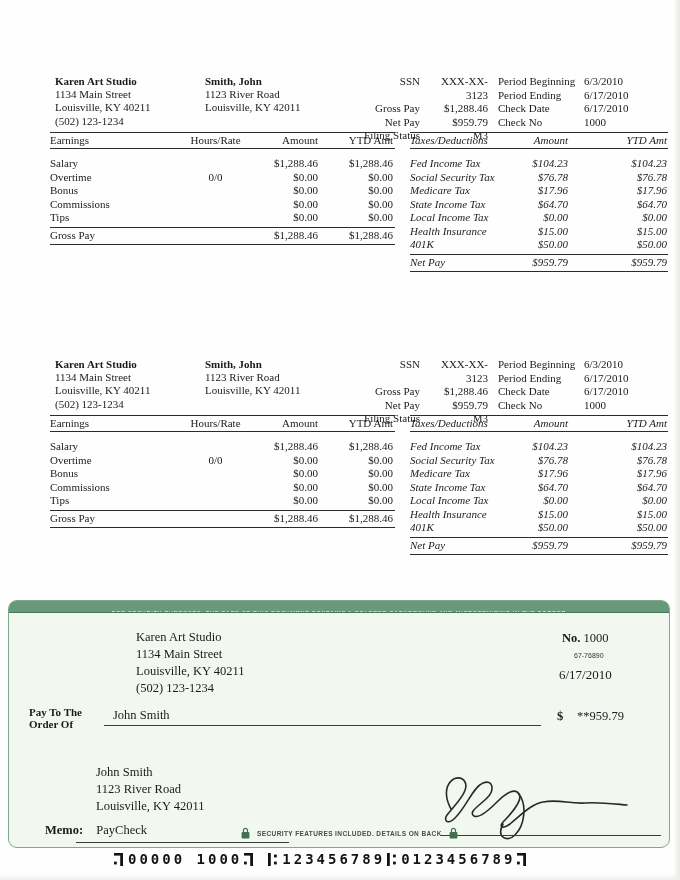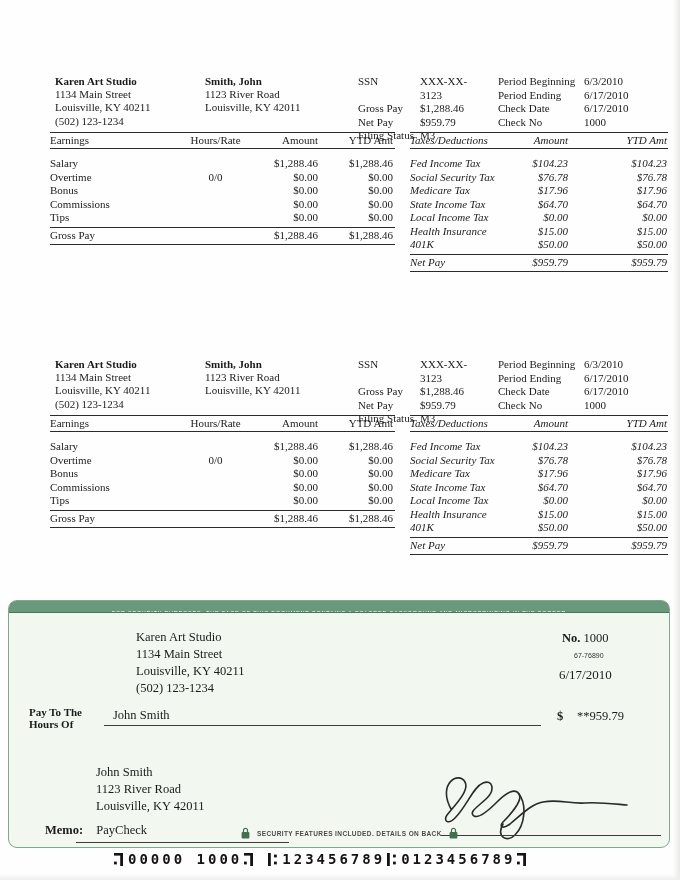--- a/index.html
+++ b/index.html
@@ -16,21 +16,21 @@
     background:linear-gradient(to bottom,rgba(255,255,255,0),#efefec);}
 
   
   .stub{position:absolute;left:0;width:680px;height:270px;font-size:11px;}
   .stub .blk{position:absolute;line-height:13.2px;}
   .bold{font-weight:bold;}
   .employer{left:55px;top:13px;}
   .employee{left:205px;top:13px;}
   .payinfo{left:358px;top:13px;width:130px;}
   .periodinfo{left:490px;top:13px;width:180px;}
-  .grid-i1{display:grid;grid-template-columns:62px auto;}
+  .grid-i1{display:grid;grid-template-columns:62px auto;text-align:right;}
   .grid-i2{display:grid;grid-template-columns:86px auto;margin-left:8px;}
   .grid-i1 .trow, .grid-i2 .trow{display:contents;}
 
   .table{position:absolute;top:70px;}
   .earnings{left:50px;width:345px;}
   .taxes{left:410px;width:258px;}
   .thead{border-top:1.2px solid #2b2b2b;border-bottom:1.2px solid #2b2b2b;
     padding:1px 0 2px;}
   .tbody{margin-top:8px;margin-bottom:2px;}
   .trow{line-height:13.5px;min-height:13.5px;}
@@ -350,21 +350,21 @@
 
   <div class="abs checkno">
     <span class="bold">No.</span>
     <span>1000</span>
   </div>
   <div class="abs fraction">67-76890</div>
   <div class="abs checkdate">6/17/2010</div>
 
   <div class="abs payto">
     <div>Pay To The</div>
-    <div>Hours Of</div>
+    <div>Order Of</div>
   </div>
   <div class="abs payee-line">
     <span>John Smith</span>
   </div>
   <div class="abs dollar">$</div>
   <div class="abs amount-num">**959.79</div>
 
 
   <div class="abs payee-addr">
     <div>John Smith</div>

